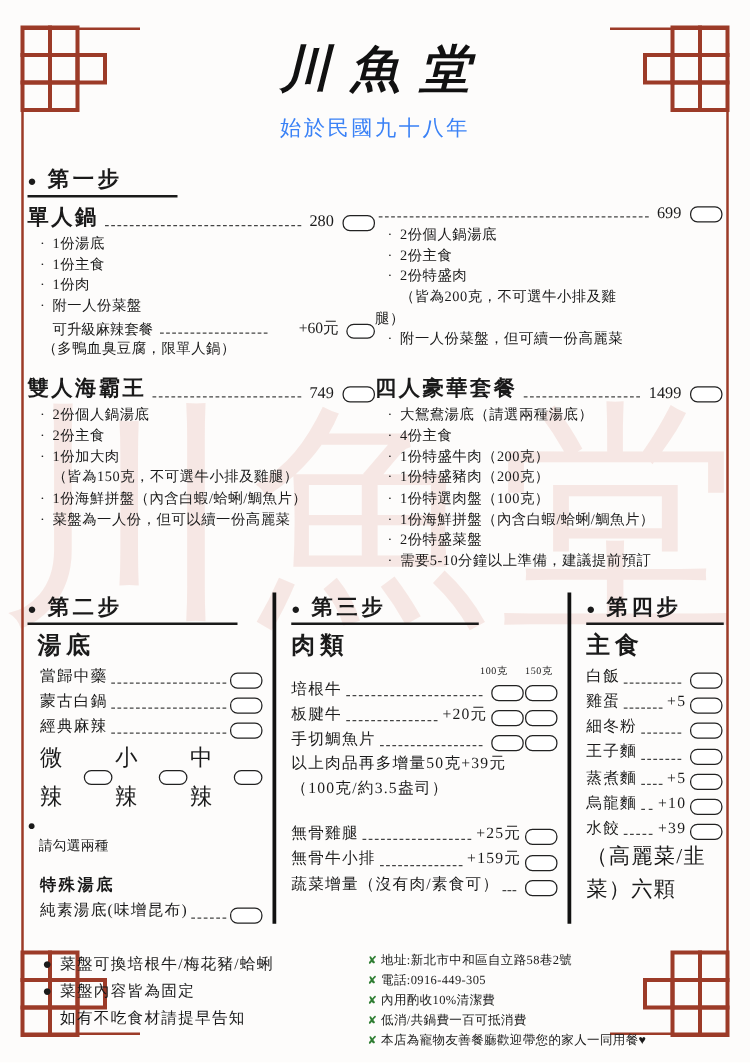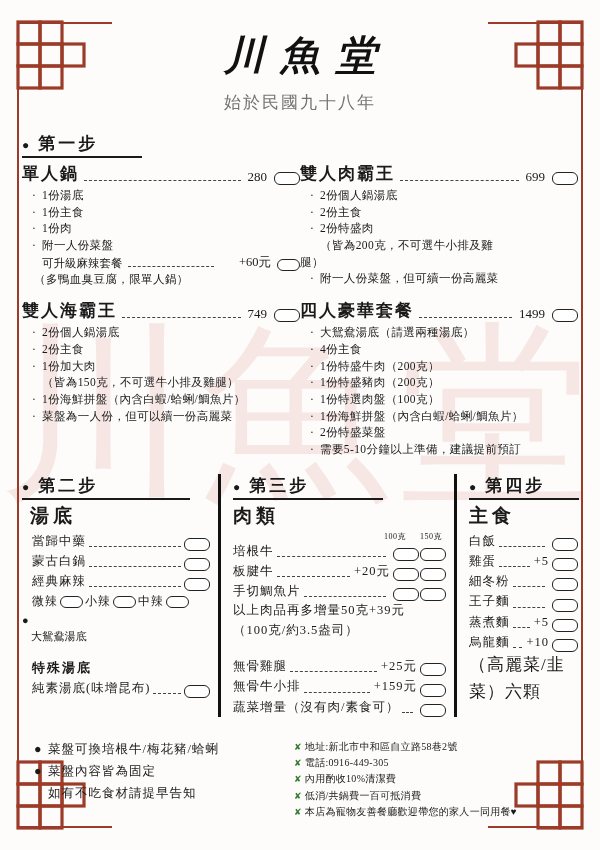--- a/index.html
+++ b/index.html
@@ -50,21 +50,21 @@
   
   .header { position: relative; z-index: 4; text-align: center; padding-top: 28px; }
   .brand-title {
     font-size: 40px; letter-spacing: 16px;
     font-family: "Liberation Serif", serif;
     font-style: italic; font-weight: 700;
     color: #111; padding-left: 16px;
   }
   .brand-sub {
     font-size: 17px; letter-spacing: 2px; margin-top: 8px;
-    color: #737373; font-family: "Liberation Serif", serif;
+    color: #3b82f6; font-family: "Liberation Serif", serif;
   }
 
   
   .content { position: relative; z-index: 4; padding: 0 22px; }
 
   .step-head {
     display: flex; align-items: baseline; gap: 6px;
     font-size: 17px; font-weight: 700; letter-spacing: 3px;
     font-family: "Liberation Serif", serif;
   }
@@ -106,21 +106,21 @@
   .col4 { width: 124px; padding-left: 12px; border-left: 3.5px solid #111; }
 
   .cat-title { font-size: 19px; font-weight: 700; letter-spacing: 4px; margin: 3px 0 2px 8px; }
   .cat-title.flush { margin-left: 0; }
 
   .row { display: flex; align-items: flex-end; font-size: 12.5px; letter-spacing: 1px; line-height: 1.62; }
   .row .lbl { white-space: nowrap; }
   .row .amt { font-size: 12.5px; margin: 0 3px 0 1px; white-space: nowrap; }
   .indent { margin-left: 10px; }
 
-  .spice-row { display: flex; align-items: center; gap: 2px; font-size: 12px; margin-left: 10px; line-height: 1.7; letter-spacing: 1px; }
+  .spice-row { display: flex; align-items: center; gap: 2px; font-size: 18px; margin-left: 10px; line-height: 1.7; letter-spacing: 1px; }
   .small-note { display: flex; font-size: 11px; line-height: 1.4; letter-spacing: .2px; margin-top: 1px; }
   .small-note .bdot { width: 9px; flex: none; }
 
   .special-title { font-size: 13px; font-weight: 700; letter-spacing: 2px; margin: 14px 0 1px 10px; }
 
   .wt-head { display: flex; justify-content: flex-end; font-size: 8px; letter-spacing: .5px; gap: 14px; padding-right: 4px; margin-bottom: -1px; }
   .two-box { display: flex; gap: 1px; flex: none; }
   .plain-line { font-size: 12.5px; letter-spacing: 1px; line-height: 1.55; }
 
   
@@ -237,21 +237,20 @@
             <span>可升級麻辣套餐</span>
             <span class="dots"></span>
             <span class="plus-price">+60元</span>
             <span class="box sm"></span>
           </div>
           <div class="note-paren">（多鴨血臭豆腐，限單人鍋）</div>
         </div>
 
         <div class="s1-col">
           <div class="item-title-row">
-            <span class="item-name">雙人肉霸王</span>
             <span class="dots"></span>
             <span class="item-price">699</span>
             <span class="box"></span>
           </div>
           <div class="bullets">
             <div class="bullet">
                 <span class="bdot">·</span>
                 <span>2份個人鍋湯底</span>
               </div>
             <div class="bullet">
@@ -388,21 +387,21 @@
           <span>小辣</span>
           <span class="box sm"></span>
           <span>中辣</span>
           <span class="box sm"></span>
         </div>
 
         <div class="small-note">
           <span class="bdot">●</span>
         </div>
         <div class="small-note" style="margin-left:9px;">
-          <span>大鴛鴦湯底</span>
+          <span>請勾選兩種</span>
         </div>
 
         <div class="special-title">特殊湯底</div>
         <div class="row indent">
           <span class="lbl">純素湯底(味增昆布)</span>
           <span class="dots"></span>
           <span class="box"></span>
         </div>
       </div>
 
@@ -509,20 +508,26 @@
         <div class="row">
           <span class="lbl">蒸煮麵</span>
           <span class="dots"></span>
           <span class="amt">+5</span>
           <span class="box"></span>
         </div>
         <div class="row">
           <span class="lbl">烏龍麵</span>
           <span class="dots"></span>
           <span class="amt">+10</span>
+          <span class="box"></span>
+        </div>
+        <div class="row">
+          <span class="lbl">水餃</span>
+          <span class="dots"></span>
+          <span class="amt">+39</span>
           <span class="box"></span>
         </div>
         <div class="plain-line" style="font-size:17px;">（高麗菜/韭菜）六顆</div>
       </div>
     </div>
   </div>
 
   <div class="bottom">
     <div class="bottom-left">
       <div class="bl-row">

